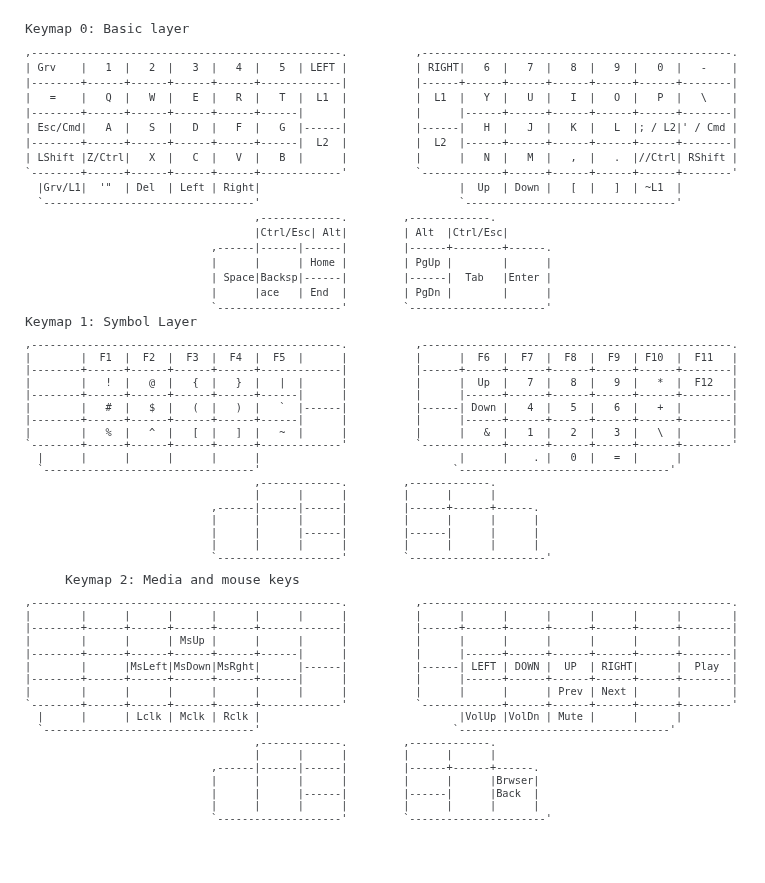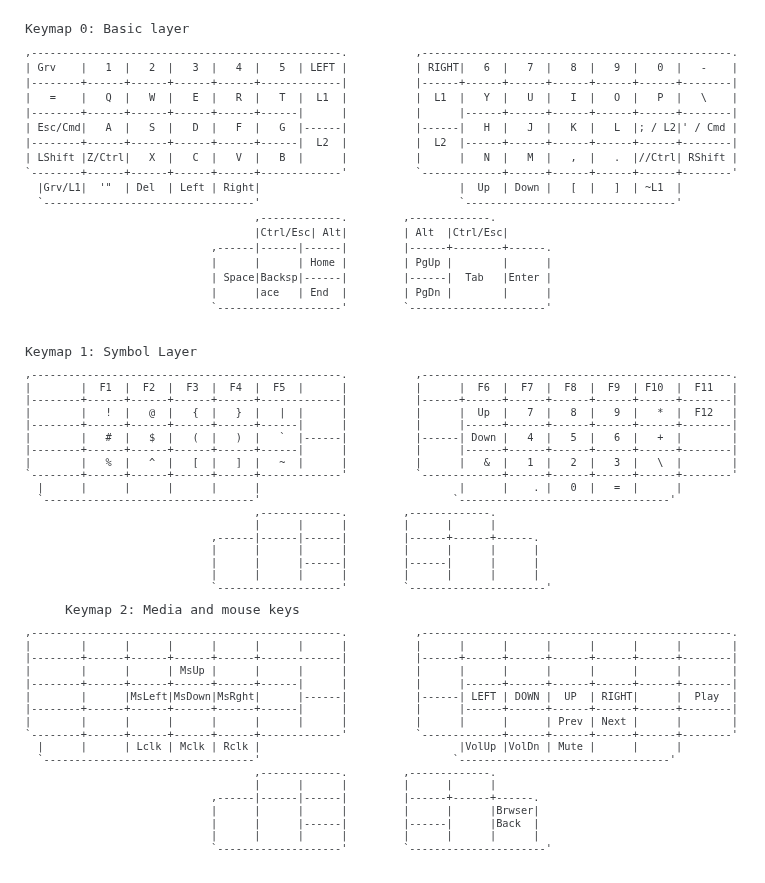--- a/index.html
+++ b/index.html
@@ -19,21 +19,21 @@
     font-weight: normal;
   }
   pre.art {
     margin: 9px 0 0 0;
     font-size: 10.3px;
     white-space: pre;
   }
   pre.k0 { line-height: 15px; }
   pre.k1 { line-height: 12.5px; }
   pre.k2 { line-height: 12.7px; }
-  .section-1 .heading { margin-top: 30px; }
+  .section-1 .heading { }
   .section-2 .heading { margin-top: 10px; padding-left: 40px; }
 </style>
 </head>
 <body>
 
 <div class="doc">
 
   <div class="section section-0">
     <div class="heading">Keymap 0: Basic layer</div>
     <pre class="art k0">,--------------------------------------------------.           ,--------------------------------------------------.

